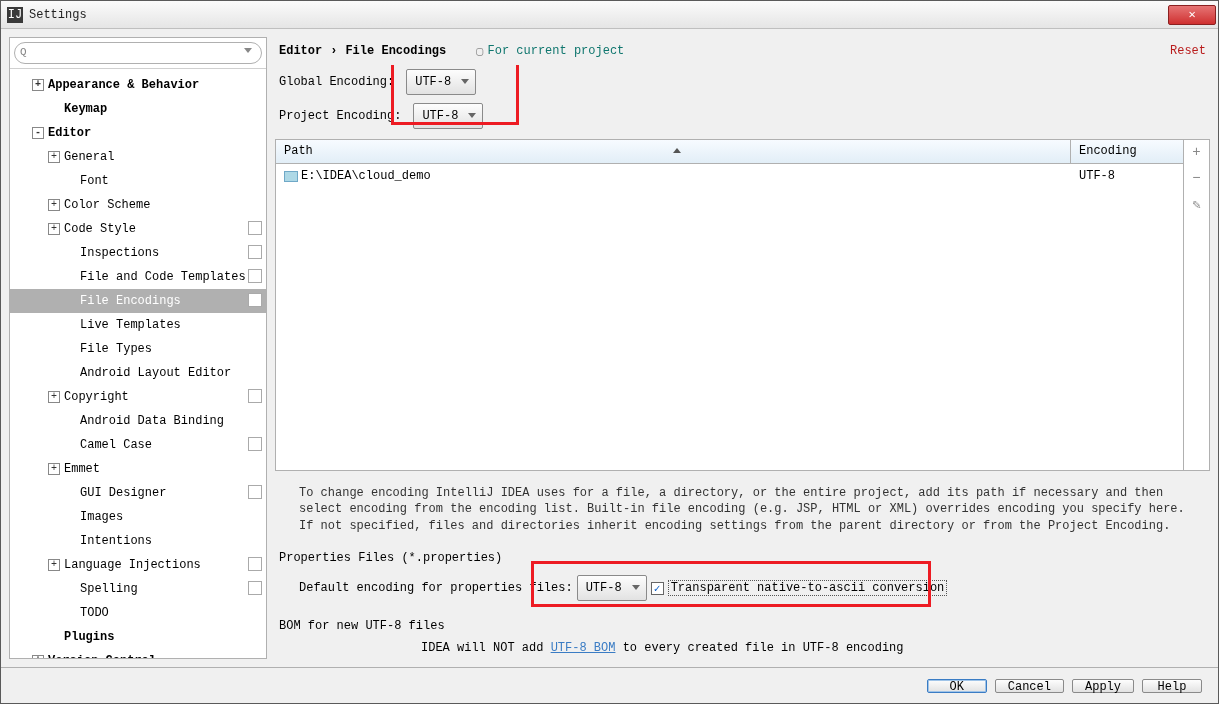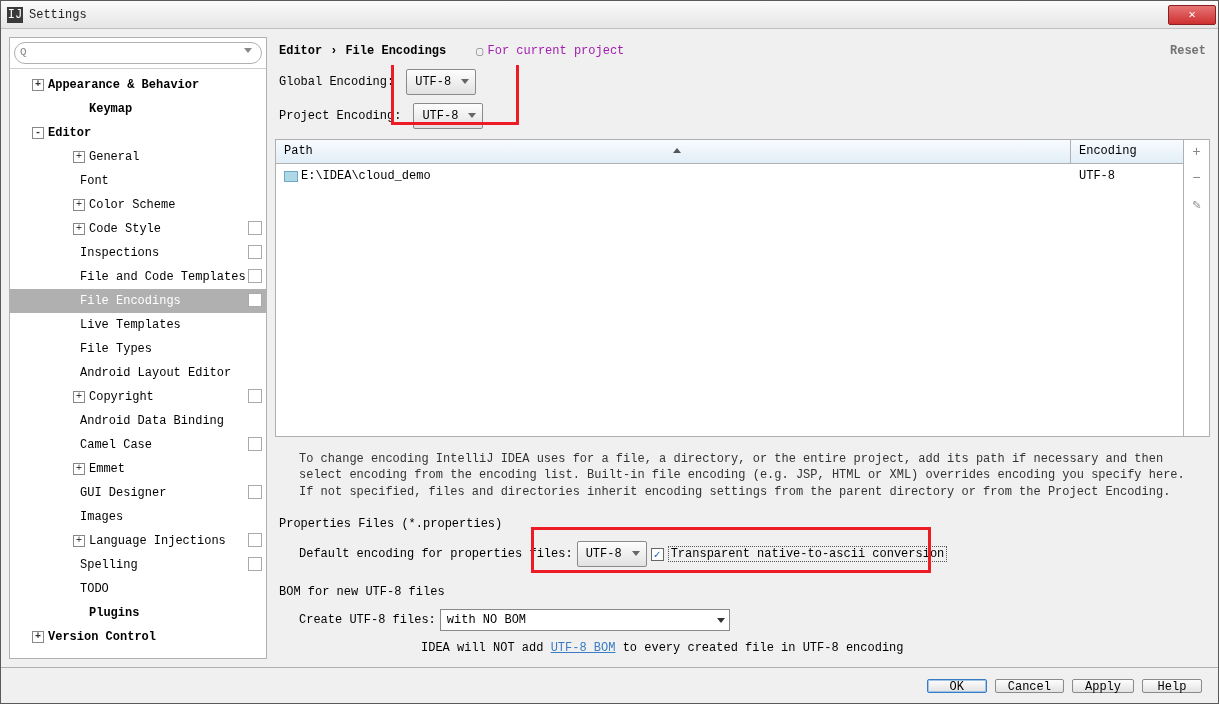--- a/index.html
+++ b/index.html
@@ -24,30 +24,30 @@
 .tree { flex: 1; overflow-y: auto; padding: 4px 0; }
 .tree-item { display: flex; align-items: center; height: 24px; padding: 0 4px 0 6px; cursor: pointer; color: #000; }
 .tree-item.selected { background: #b0b0b0; color: #fff; }
 .tree-item.bold { font-weight: bold; }
 .tree-item .toggle { width: 12px; height: 12px; border: 1px solid #888; display: flex; align-items: center; justify-content: center; font-size: 10px; line-height: 1; margin-right: 4px; color: #333; background:#fff; }
 .tree-item .toggle.hidden { border: none; background: transparent; color: transparent; }
 .tree-item .label { flex: 1; }
 .tree-item .copy-icon { width: 12px; height: 12px; border: 1px solid #aaa; position: relative; margin-left: 4px; }
 .tree-item .copy-icon::after { content: ""; position: absolute; width: 12px; height: 12px; border: 1px solid #aaa; top: -3px; left: -3px; background: #fff; }
 .indent-1 { padding-left: 22px !important; }
-.indent-2 { padding-left: 38px !important; margin-left: 25px; }
+.indent-2 { padding-left: 38px !important; }
 .indent-3 { padding-left: 54px !important; }
 
 .main { flex: 1; display: flex; flex-direction: column; overflow: hidden; }
 .breadcrumb-row { height: 28px; display: flex; align-items: center; padding: 0 4px; }
 .breadcrumb-row .crumb1, .breadcrumb-row .crumb2 { font-weight: bold; }
 .breadcrumb-row .sep { margin: 0 8px; font-weight: bold; }
 .breadcrumb-row .proj-icon { margin-left: 30px; margin-right: 4px; color: #888; }
-.breadcrumb-row .proj-label { color: #a21caf; }
-.breadcrumb-row .reset { margin-left: auto; color: #737373; font-weight: bold; }
+.breadcrumb-row .proj-label { color: #0f766e; }
+.breadcrumb-row .reset { margin-left: auto; color: #b91c1c; }
 
 .pane { flex: 1; display: flex; flex-direction: column; overflow: hidden; }
 
 .encoding-row { display: flex; align-items: center; padding: 4px 4px; gap: 12px; }
 .encoding-row label { min-width: 108px; }
 .dropdown-box { height: 26px; min-width: 70px; border: 1px solid #8a8a8a; background: linear-gradient(#fdfdfd,#e2e2e2); display: flex; align-items: center; padding: 0 18px 0 8px; position: relative; border-radius: 2px; }
 .dropdown-box .arrow { position: absolute; right: 6px; top: 9px; width: 0; height: 0; border-left: 4px solid transparent; border-right: 4px solid transparent; border-top: 5px solid #666; }
 .highlight-red { position: absolute; border: 3px solid #ed1b23; pointer-events: none; }
 
 .table-area { flex: 1; display: flex; border: 1px solid #b0b0b0; margin: 6px 0; background: #fff; position: relative; }
@@ -176,20 +176,24 @@
             <span class="label">Emmet</span>
           </div>
           <div class="tree-item indent-3">
             <span class="toggle hidden"></span>
             <span class="label">GUI Designer</span>
             <span class="copy-icon"></span>
           </div>
           <div class="tree-item indent-3">
             <span class="toggle hidden"></span>
             <span class="label">Images</span>
+          </div>
+          <div class="tree-item indent-3">
+            <span class="toggle hidden"></span>
+            <span class="label">Intentions</span>
           </div>
           <div class="tree-item indent-2">
             <span class="toggle">+</span>
             <span class="label">Language Injections</span>
             <span class="copy-icon"></span>
           </div>
           <div class="tree-item indent-3">
             <span class="toggle hidden"></span>
             <span class="label">Spelling</span>
             <span class="copy-icon"></span>
@@ -274,27 +278,20 @@
             <div class="arrow"></div>
           </div>
           <div style="display:flex;align-items:center;gap:4px;">
             <div class="checkbox">✓</div>
             <span class="dotted-outline">Transparent native-to-ascii conversion</span>
           </div>
           <div class="highlight-red" style="left:256px; top:-8px; width:400px; height:46px;"></div>
         </div>
 
         <div class="section-label" style="margin-top:8px;">BOM for new UTF-8 files</div>
-        <div class="row-inline">
-          <span>Create UTF-8 files:</span>
-          <div class="long-select">
-            <span>with NO BOM</span>
-            <div class="arrow"></div>
-          </div>
-        </div>
         <div class="bom-help">
           <span>IDEA will NOT add </span><a>UTF-8 BOM</a><span> to every created file in UTF-8 encoding</span>
         </div>
       </div>
     </div>
   </div>
 
   <div class="footer">
     <button class="primary">OK</button>
     <button>Cancel</button>

